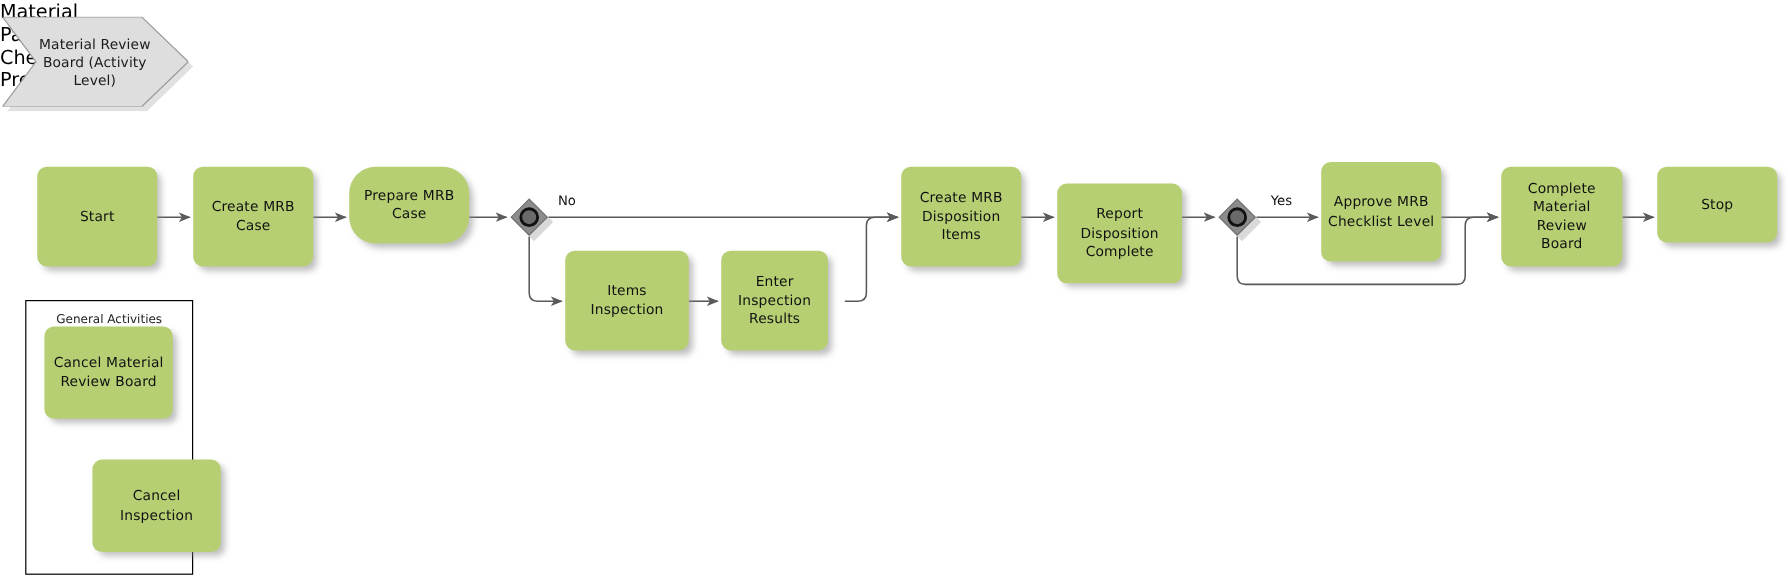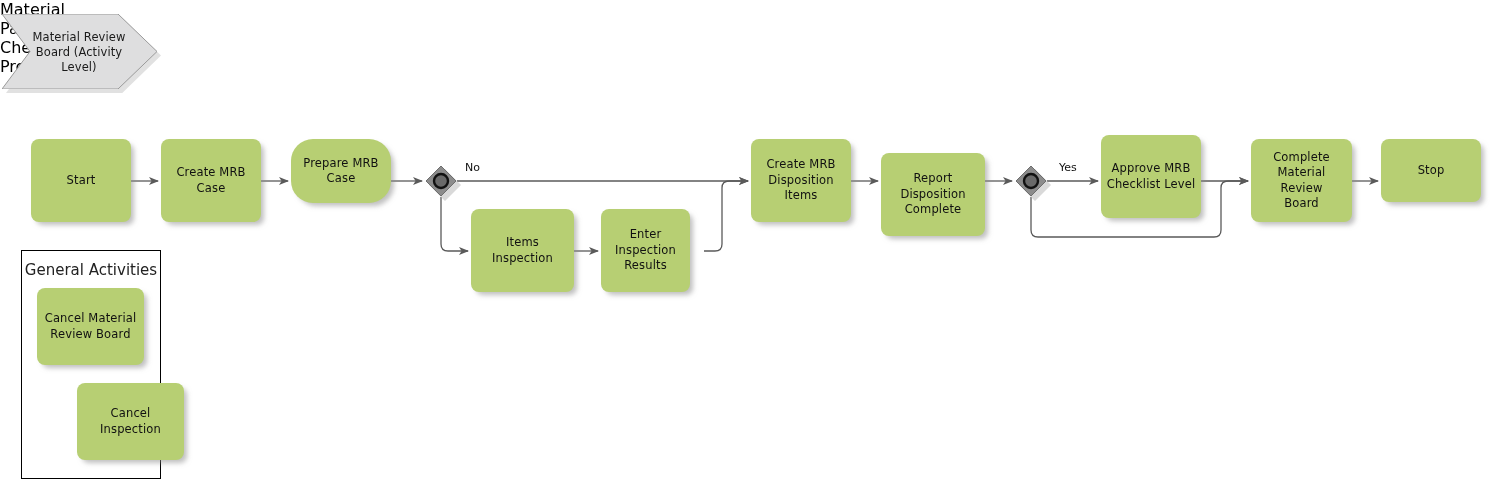--- a/index.html
+++ b/index.html
@@ -106,21 +106,21 @@
     left: 21px; top: 250px;
     width: 140px; height: 229px;
     border: 1.4px solid #000000;
     background: #ffffff;
   }
   .group-title {
     position: absolute;
     left: 21px; top: 261px;
     width: 140px;
     text-align: center;
-    font-size: 15px;
+    font-size: 10px;
     color: #222;
   }
 
   
   #edges {
     position: absolute;
     left: 0; top: 0;
     width: 1490px; height: 490px;
     pointer-events: none;
   }
@@ -270,21 +270,21 @@
     </div>
 
   <div id="edge-label-layer">
       <div class="edge-label" style="left: 465px; top: 161px;">No</div>
       <div class="edge-label" style="left: 1059px; top: 161px;">Yes</div>
     </div>
 
   <div class="group-box"></div>
   <div class="group-title">General Activities</div>
   <div id="group-task-layer">
-      <div class="task" style="left: 37px; top: 288px; width: 107px; height: 77px;">
+      <div class="task" style="left: 37px; top: 272px; width: 107px; height: 77px;">
         <div>
           <div>Cancel Material</div>
           <div>Review Board</div>
         </div>
       </div>
       <div class="task" style="left: 37px; top: 383px; width: 107px; height: 77px; margin-left: 40px;">
         <div>
           <div>Cancel</div>
           <div>Inspection</div>
         </div>

